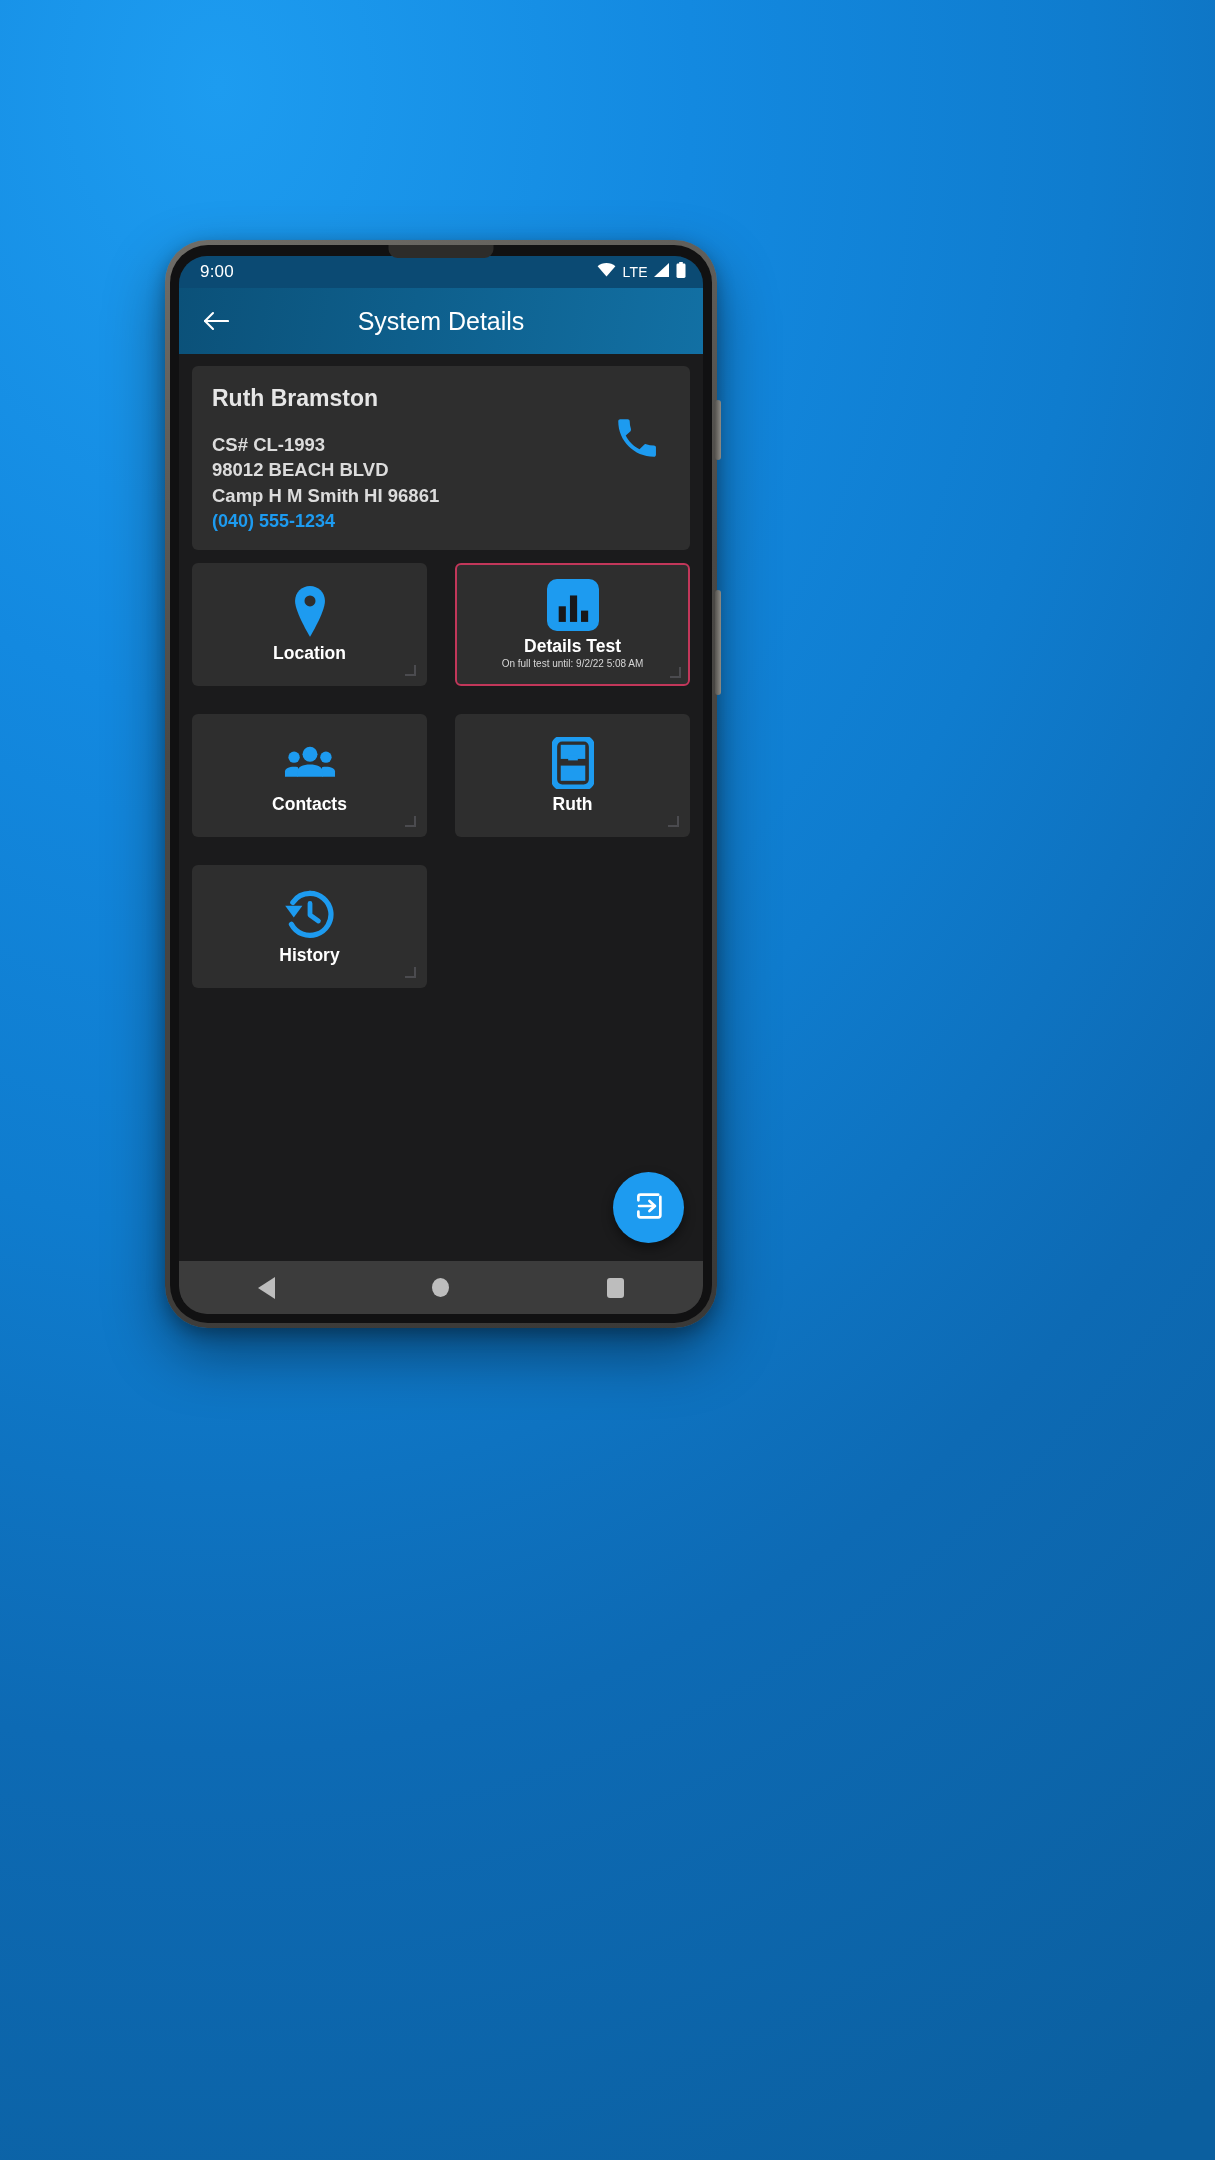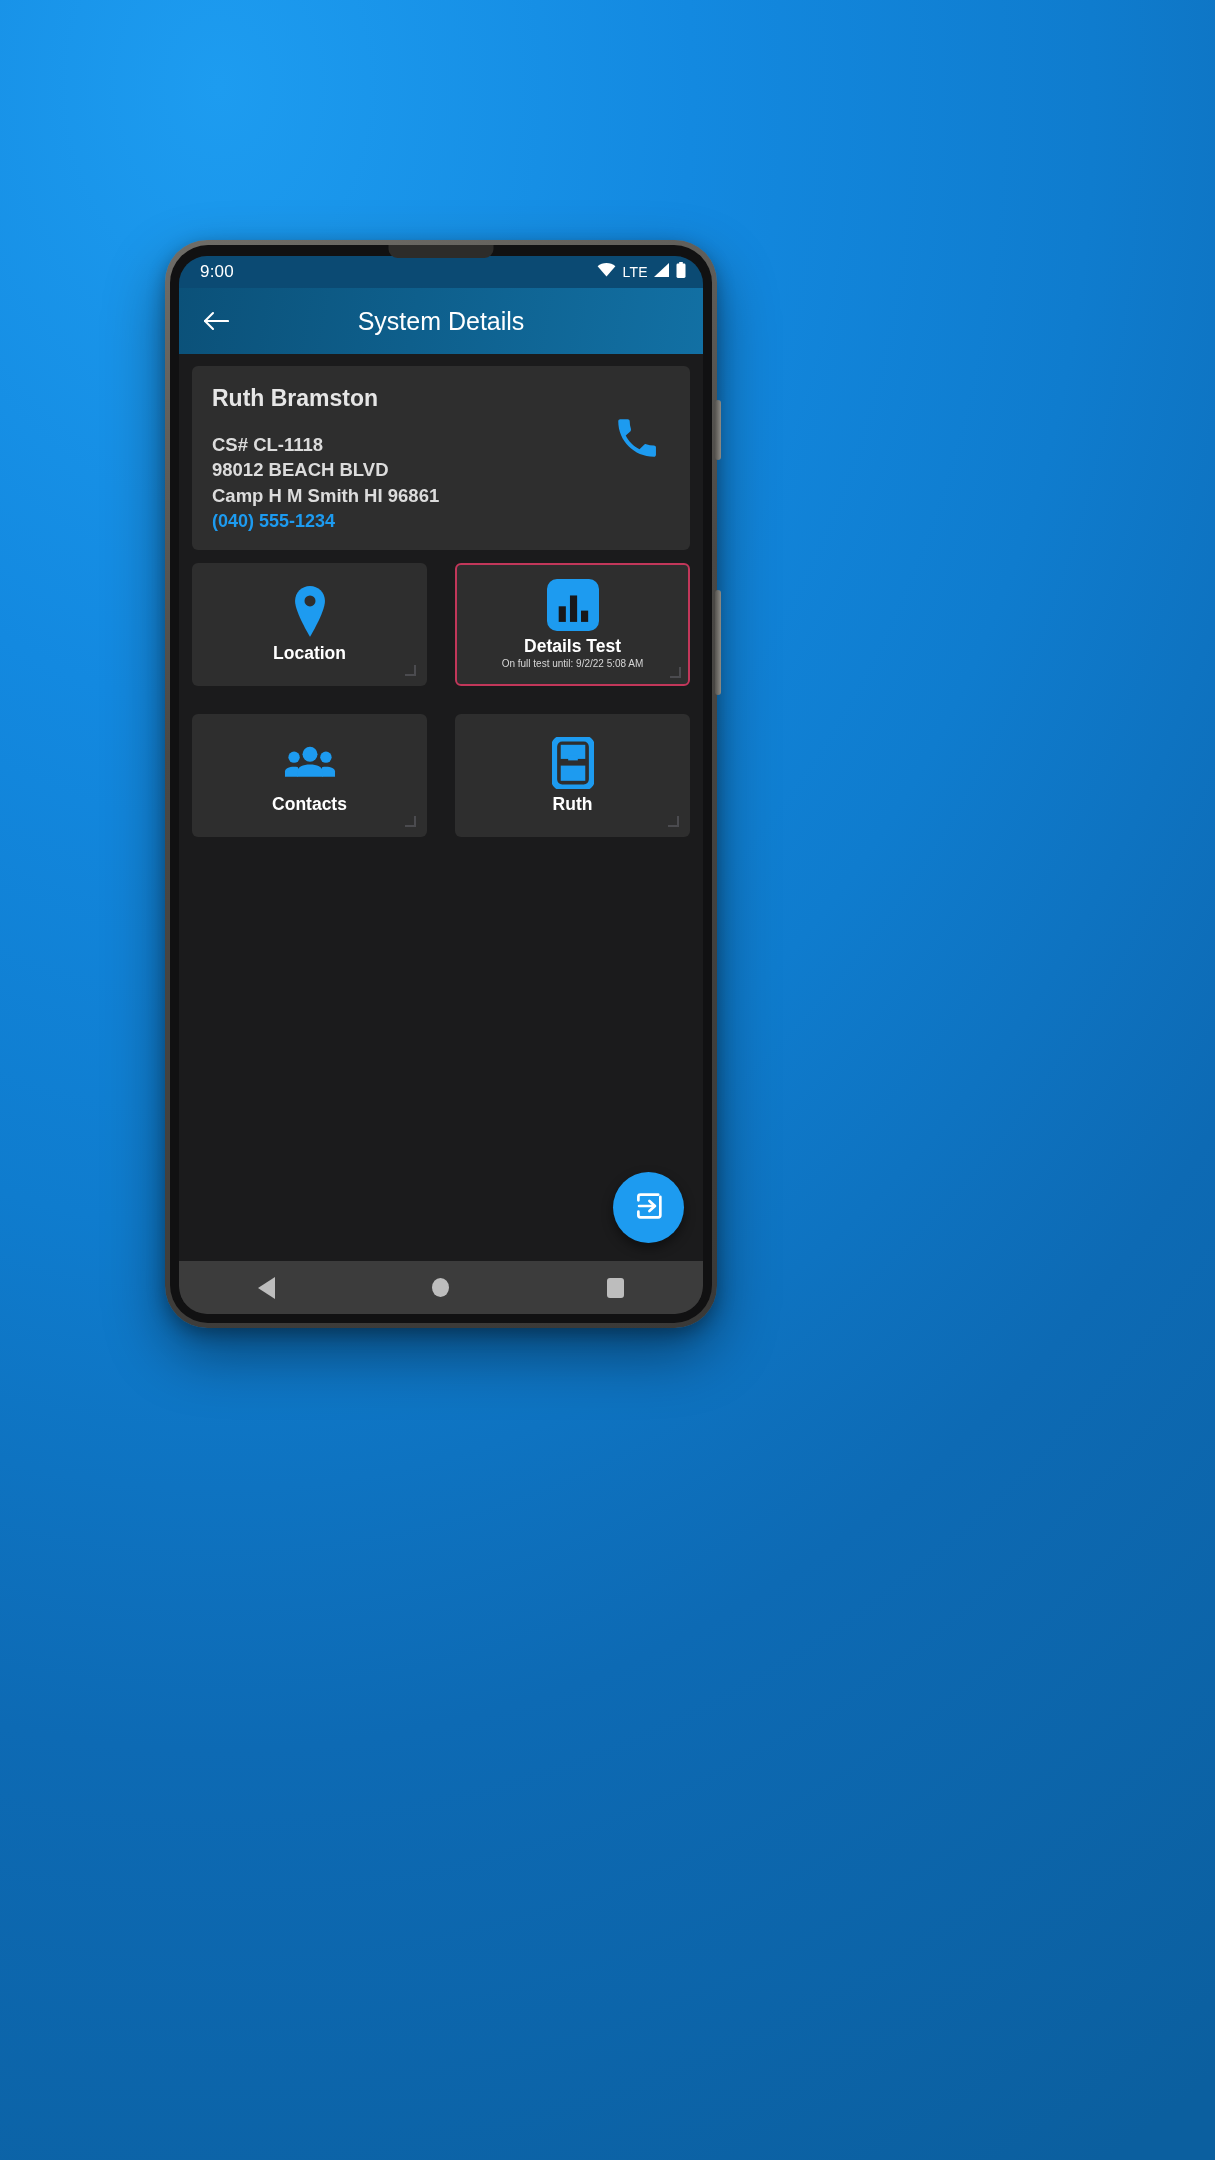--- a/index.html
+++ b/index.html
@@ -324,21 +324,21 @@
           </svg>
         </div>
         <div class="appbar-title">System Details</div>
       </div>
 
       <div class="content">
 
         <div class="info-card">
           <div class="info-text">
             <div class="cust-name">Ruth Bramston</div>
-            <div class="cust-line">CS# CL-1118</div>
+            <div class="cust-line">CS# CL-1993</div>
             <div class="cust-line">98012 BEACH BLVD</div>
             <div class="cust-line">Camp H M Smith HI 96861</div>
             <div class="cust-phone">(040) 555-1234</div>
           </div>
           <div class="call-icon">
             <svg width="50" height="50" viewBox="0 0 24 24">
               <path d="M6.6 10.8c1.4 2.8 3.8 5.2 6.6 6.6l2.2-2.2c.3-.3.7-.4 1-.2 1.2.4 2.4.6 3.7.6.6 0 1 .4 1 1V20c0 .6-.4 1-1 1C10.6 21 3 13.4 3 4c0-.6.4-1 1-1h3.5c.6 0 1 .4 1 1 0 1.3.2 2.5.6 3.7.1.3 0 .7-.2 1z" fill="#1d9bf0"></path>
             </svg>
           </div>
         </div>
@@ -391,20 +391,32 @@
                 <rect x="0.8" y="0.8" width="20.4" height="26.4" rx="4.4" fill="none" stroke="#1d9bf0" stroke-width="3.3"></rect>
                 <rect x="4.4" y="4.2" width="13.2" height="7.6" fill="#1d9bf0"></rect>
                 <rect x="8.4" y="10.2" width="5.2" height="2.4" fill="#1d9bf0"></rect>
                 <rect x="4.4" y="15.4" width="13.2" height="8.2" fill="#1d9bf0"></rect>
               </svg>
             </div>
             <div class="tile-label">Ruth</div>
             <div class="corner-mark"></div>
           </div>
 
+          <div class="tile">
+            <div class="tile-icon">
+              <svg width="52" height="50" viewBox="0 0 26 25">
+                <path d="M13 2.2a10.5 10.5 0 1 1-9.3 15.4" fill="none" stroke="#1d9bf0" stroke-width="2.6" stroke-linecap="round"></path>
+                <path d="M13 2.2a10.5 10.5 0 0 0-8.6 4.5" fill="none" stroke="#1d9bf0" stroke-width="2.6" stroke-linecap="round"></path>
+                <polygon points="0.6,8.4 9.2,8.4 4.9,14.2" fill="#1d9bf0"></polygon>
+                <path d="M13 7.2v5.8l4.2 3" fill="none" stroke="#1d9bf0" stroke-width="2.4" stroke-linecap="round" stroke-linejoin="round"></path>
+              </svg>
+            </div>
+            <div class="tile-label">History</div>
+            <div class="corner-mark"></div>
+          </div>
 
           <div></div>
         </div>
 
         <div class="fab">
           <span>
             <svg width="34" height="34" viewBox="0 0 24 24" fill="none" stroke="#ffffff" stroke-width="1.9" stroke-linecap="round" stroke-linejoin="round">
               <path d="M20 5.5v13a1.5 1.5 0 0 1-1.5 1.5H6a1.5 1.5 0 0 1-1.5-1.5V16"></path>
               <path d="M4.5 8V5.5A1.5 1.5 0 0 1 6 4h12.5"></path>
               <line x1="5" y1="12" x2="16" y2="12"></line>

